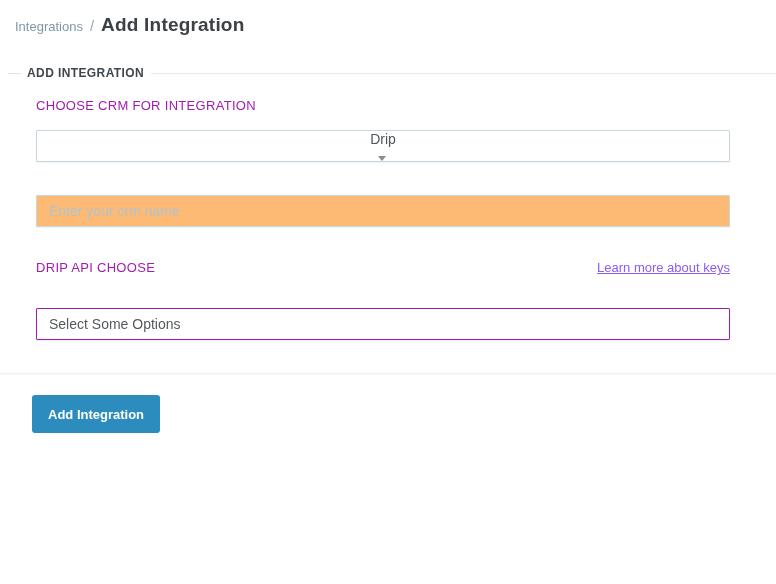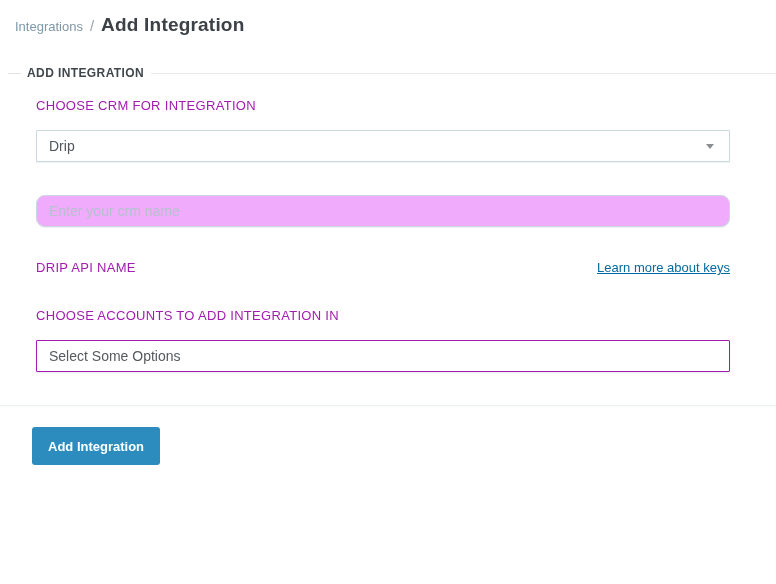--- a/index.html
+++ b/index.html
@@ -71,31 +71,31 @@
   }
   .label-row {
     display: flex;
     justify-content: space-between;
     align-items: flex-end;
     margin-bottom: 17px;
   }
   .label-row .field-label { margin-bottom: 0; }
   .help-link {
     font-size: 13px;
-    color: #0369a1;
+    color: #8b5cf6;
     text-decoration: underline;
     cursor: pointer;
   }
 
   .text-input {
     width: 100%;
     height: 32px;
     border: 1px solid #c9d8df;
-    border-radius: 9px;
-    background: #f0abfc;
+    border-radius: 1px;
+    background: #fdba74;
     padding: 0 12px;
     font-family: "Liberation Sans", "DejaVu Sans", sans-serif;
     font-size: 14px;
     color: #4d565c;
     box-shadow: 0 1px 1px rgba(120,140,150,0.12);
     outline: none;
   }
   .text-input::placeholder { color: #b3c2cc; opacity: 1; }
 
   .select-box {
@@ -105,20 +105,21 @@
     border-radius: 1px;
     background: #fff;
     padding: 0 12px;
     font-size: 14px;
     color: #4d565c;
     display: flex;
     align-items: center;
     justify-content: space-between;
     cursor: pointer;
     box-shadow: 0 1px 1px rgba(120,140,150,0.12);
+    flex-direction: column;
   }
   .caret {
     width: 0; height: 0;
     border-left: 4px solid transparent;
     border-right: 4px solid transparent;
     border-top: 5px solid #888e93;
     margin-right: 3px;
   }
   .multiselect-box {
     width: 100%;
@@ -182,27 +183,26 @@
         <span class="caret"></span>
       </div>
     </div>
 
     <div class="form-group">
       <input class="text-input" type="text" placeholder="Enter your crm name" style="">
     </div>
 
     <div class="form-group">
       <div class="label-row">
-        <label class="field-label">DRIP API NAME</label>
+        <label class="field-label">DRIP API CHOOSE</label>
         <a class="help-link">Learn more about keys</a>
       </div>
     </div>
 
     <div class="form-group">
-      <label class="field-label">CHOOSE ACCOUNTS TO ADD INTEGRATION IN</label>
       <div class="multiselect-box">
         <span>Select Some Options</span>
       </div>
     </div>
 
   </div>
 
   <div class="footer-divider"></div>
 
   <button class="submit-btn">Add Integration</button>

